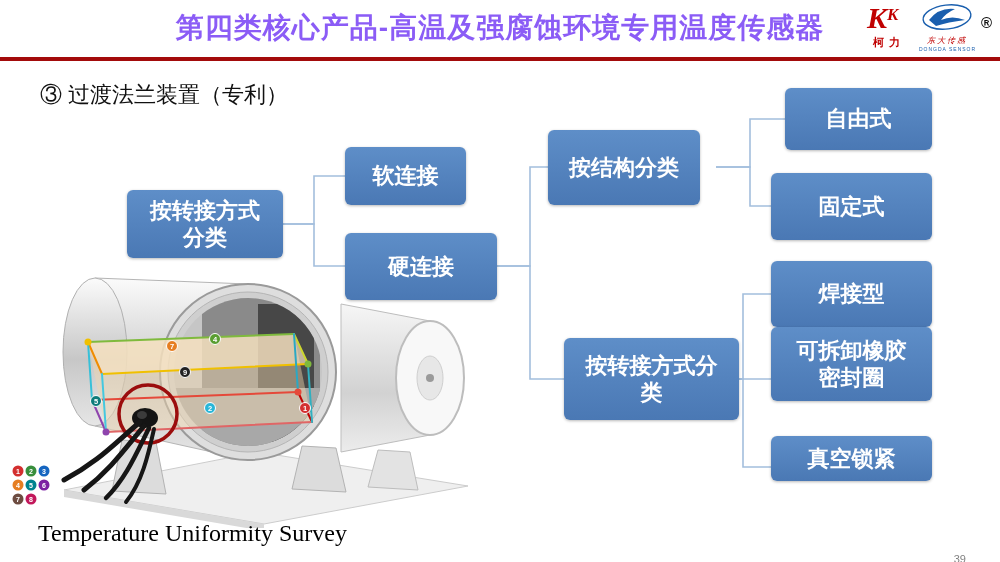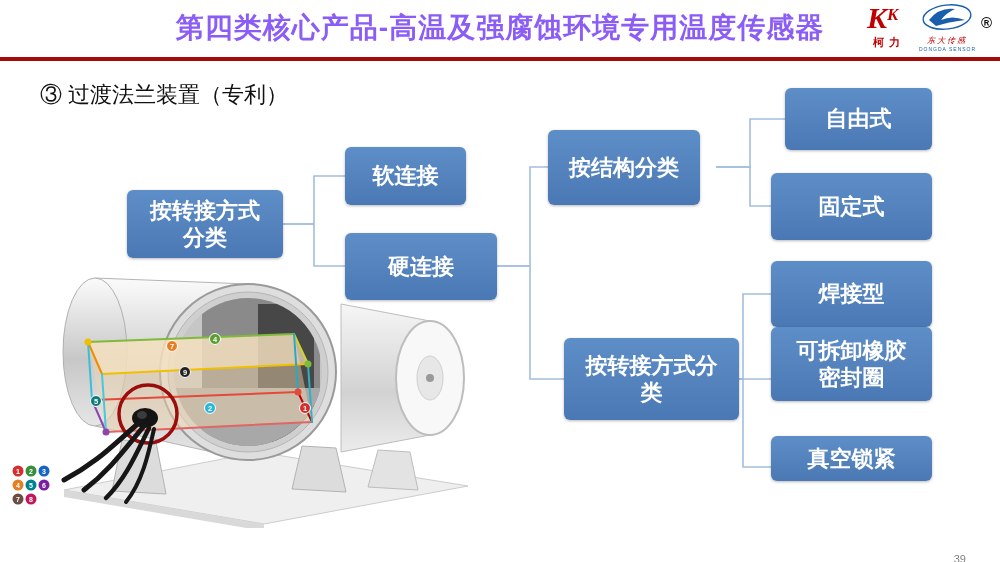--- a/index.html
+++ b/index.html
@@ -191,15 +191,16 @@
       <text x="25" y="249.6">5</text>
       <circle cx="38" cy="247" r="5.5" fill="#7b1fa2"></circle>
       <text x="38" y="249.6">6</text>
       <circle cx="12" cy="261" r="5.5" fill="#6d4c41"></circle>
       <text x="12" y="263.6">7</text>
       <circle cx="25" cy="261" r="5.5" fill="#c2185b"></circle>
       <text x="25" y="263.6">8</text>
     </g>
   </svg>
 
+  <div class="caption">Temperature Uniformity Survey</div>
   <div class="page-number">39</div>
 
 </div>
 
 </body></html>

